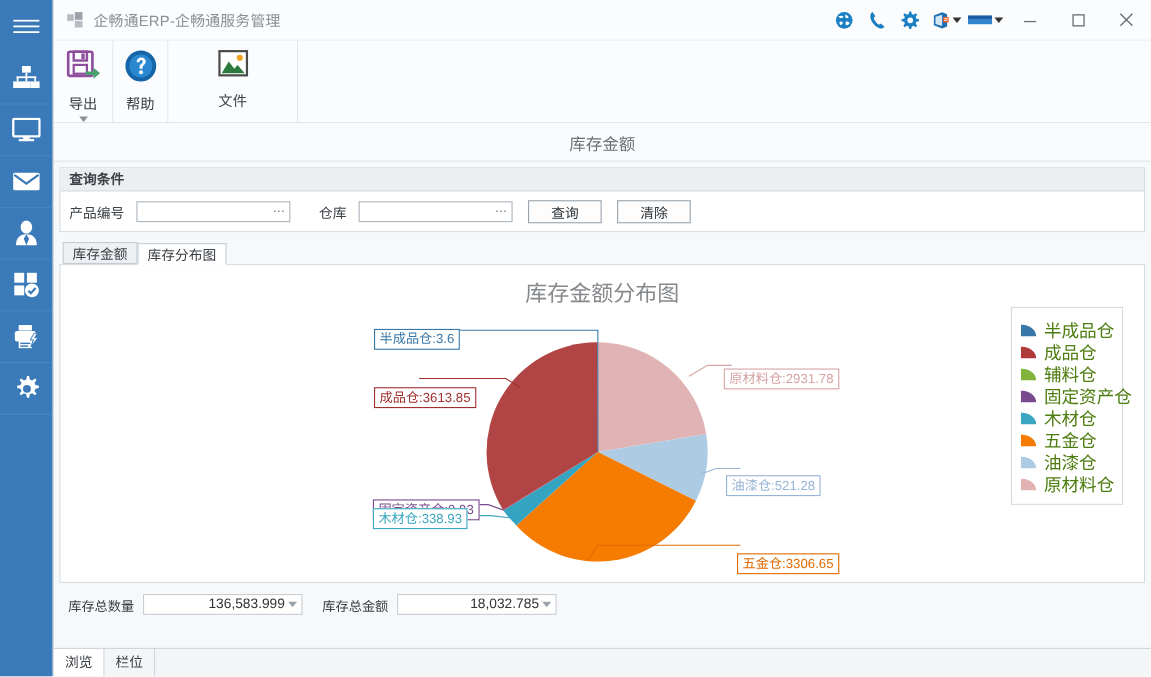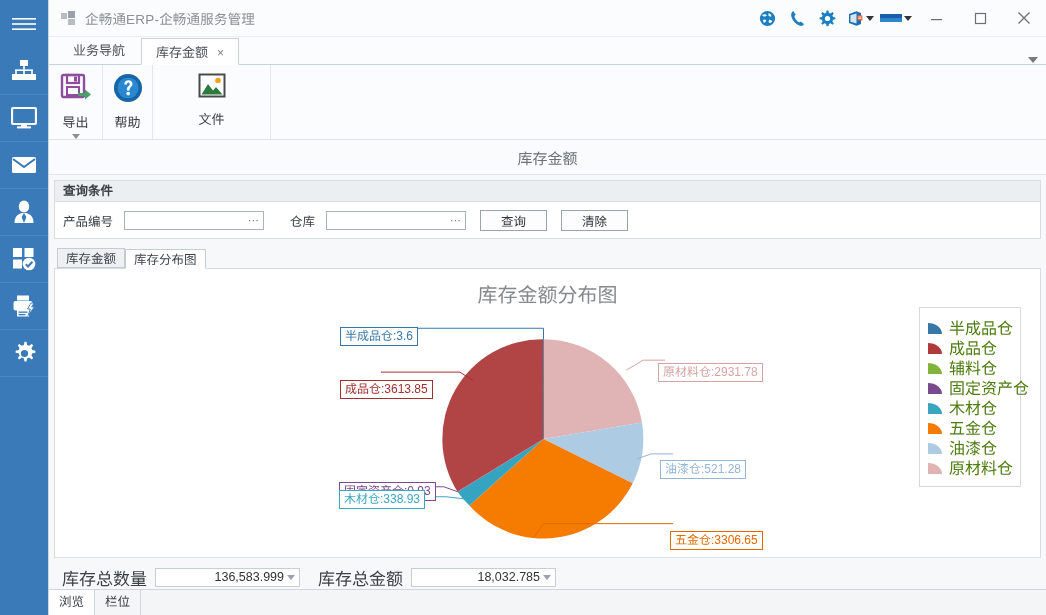--- a/index.html
+++ b/index.html
@@ -178,21 +178,21 @@
   }
   .lrow{display:flex;align-items:center;height:20px;}
   .lswatch{width:14px;height:11px;margin-right:7px;flex:none;}
   .ltext{font-size:16px;color:#4d7c0f;white-space:nowrap;}
 
   
   .totals{
     margin:6px 5px 0 5px;height:26px;display:flex;align-items:center;
     padding-left:8px;
   }
-  .tlabel{font-size:17px;color:#3c4146;margin-right:8px;}
+  .tlabel{font-size:12px;color:#3c4146;margin-right:8px;}
   .tfield{
     width:145px;height:19px;border:1px solid #c7ced5;background:#fff;
     position:relative;display:flex;align-items:center;justify-content:flex-end;
     box-sizing:border-box;padding-right:15px;font-size:12.5px;color:#333;
   }
   .tfield .dn{
     position:absolute;right:4px;top:6px;width:0;height:0;
     border-left:4px solid transparent;border-right:4px solid transparent;
     border-top:5px solid #9aa2a9;cursor:pointer;
   }
@@ -365,29 +365,20 @@
             </svg>
         </div>
         <div class="winbtn">
           <svg width="14" height="14" viewBox="0 0 14 14">
             <path d="M1.5 1.5 L12.5 12.5 M12.5 1.5 L1.5 12.5" stroke="#6b7176" stroke-width="1.3"></path>
           </svg>
         </div>
       </div>
     </div>
 
-    <div class="tabstrip">
-      <div class="mtab">
-        <span>业务导航</span>
-      </div>
-      <div class="mtab active">
-        <span>库存金额</span><span class="x">×</span>
-      </div>
-      <div class="strip-caret"></div>
-    </div>
 
     <div class="ribbon">
       <div class="rgroup g1">
         <div class="rbtn">
           <span>
             <svg width="32" height="30" viewBox="0 0 32 30">
               <rect x="2" y="2" width="22" height="22" rx="1.5" fill="none" stroke="#8e4e9e" stroke-width="2.4"></rect>
               <rect x="7" y="2" width="12" height="8" fill="none" stroke="#8e4e9e" stroke-width="2.2"></rect>
               <rect x="14" y="3.6" width="3" height="5" fill="#8e4e9e"></rect>
               <rect x="7" y="14" width="12" height="8" fill="none" stroke="#8e4e9e" stroke-width="2"></rect>

